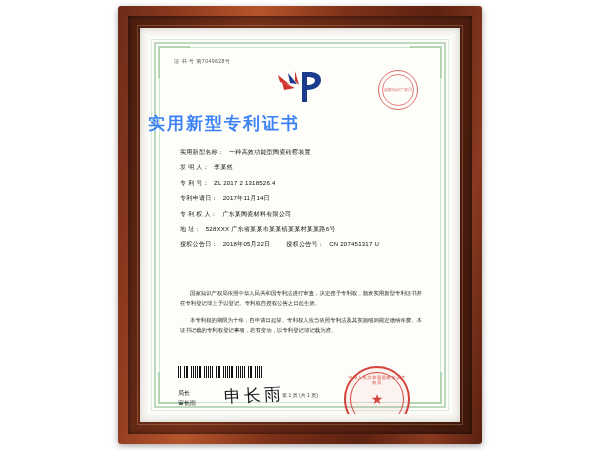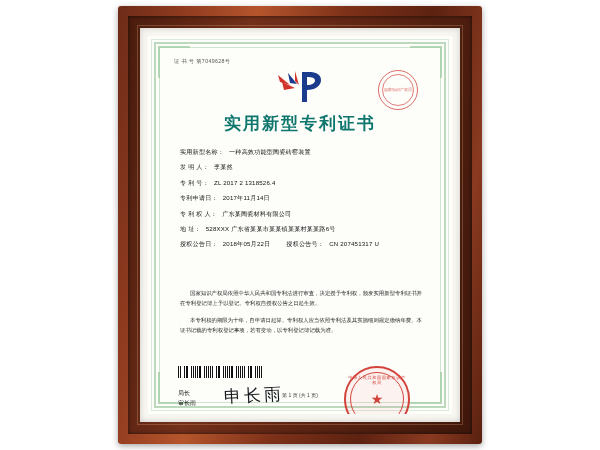--- a/index.html
+++ b/index.html
@@ -111,24 +111,23 @@
     top: 34px;
     transform: translateX(-50%);
     width: 54px;
     height: 34px;
   }
   .title {
     position: absolute;
     left: 0;
     right: 0;
     top: 76px;
-    text-align: center;
     font-size: 17px;
     letter-spacing: 2px;
-    color: #0f766e;
+    color: #3b82f6;
     font-family: "DejaVu Serif", serif;
     font-weight: bold;
   }
   .red-seal-top {
     position: absolute;
     right: 34px;
     top: 34px;
     width: 38px;
     height: 38px;
     border: 1.2px solid #cf3b35;

